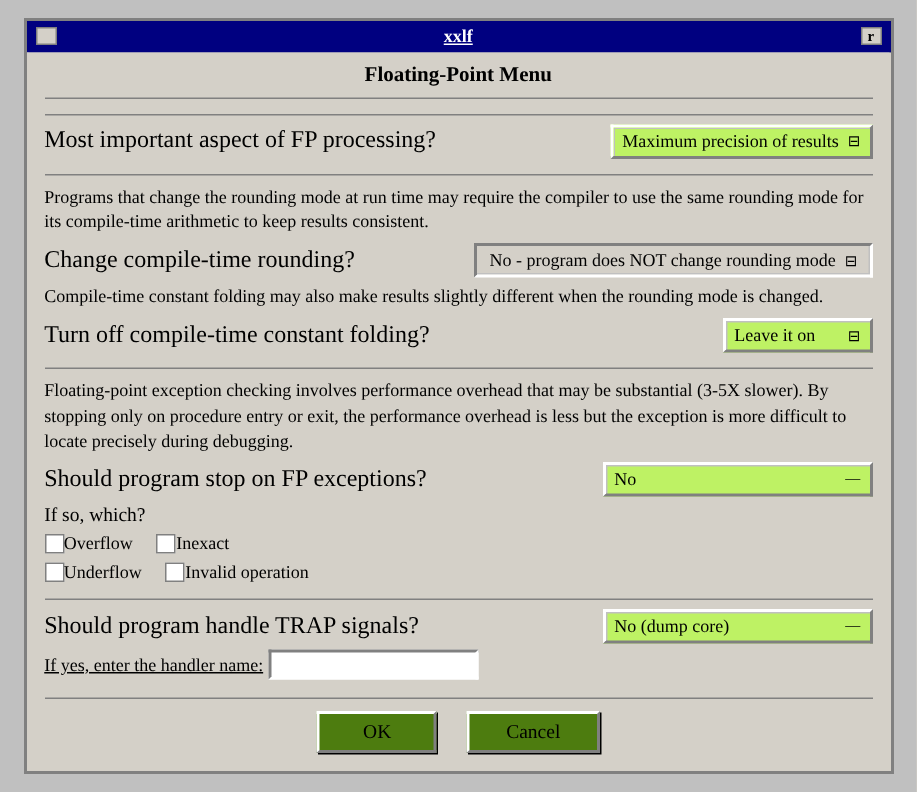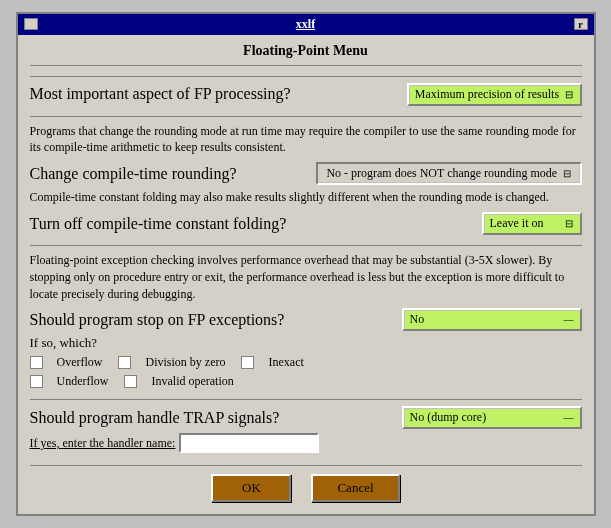--- a/index.html
+++ b/index.html
@@ -151,21 +151,21 @@
     .checkbox-row {
       display: flex;
       align-items: center;
       gap: 16px;
       margin-bottom: 4px;
     }
 
     .checkbox-item {
       display: flex;
       align-items: center;
-      gap: 14px;
+      gap: 0;
       font-size: 12px;
     }
 
     .checkbox-input {
       width: 13px;
       height: 13px;
       border: 1px solid #808080;
       background: white;
       appearance: none;
       -webkit-appearance: none;
@@ -194,21 +194,21 @@
     .button-row {
       display: flex;
       justify-content: center;
       gap: 20px;
       padding: 8px 0 4px 0;
       border-top: 1px solid #808080;
       margin-top: 6px;
     }
 
     .action-btn {
-      background: #a16207;
+      background: #4d7c0f;
       border: 2px solid;
       border-color: #ffffff #808080 #808080 #ffffff;
       box-shadow: 1px 1px 0 #000000;
       padding: 4px 24px;
       font-size: 13px;
       font-family: 'Times New Roman', Times, serif;
       cursor: pointer;
       min-width: 80px;
       text-align: center;
     }
@@ -276,24 +276,20 @@
           <span class="dropdown-arrow">—</span>
         </button>
       </div>
       <div class="row">
         <span>If so, which?</span>
       </div>
       <div class="checkbox-row">
         <label class="checkbox-item">
           <input type="checkbox" class="checkbox-input" style="">
           <span>Overflow</span>
-        </label>
-        <label class="checkbox-item">
-          <input type="checkbox" class="checkbox-input" style="">
-          <span>Division by zero</span>
         </label>
         <label class="checkbox-item">
           <input type="checkbox" class="checkbox-input" style="">
           <span>Inexact</span>
         </label>
       </div>
       <div class="checkbox-row">
         <label class="checkbox-item">
           <input type="checkbox" class="checkbox-input" style="">
           <span>Underflow</span>

